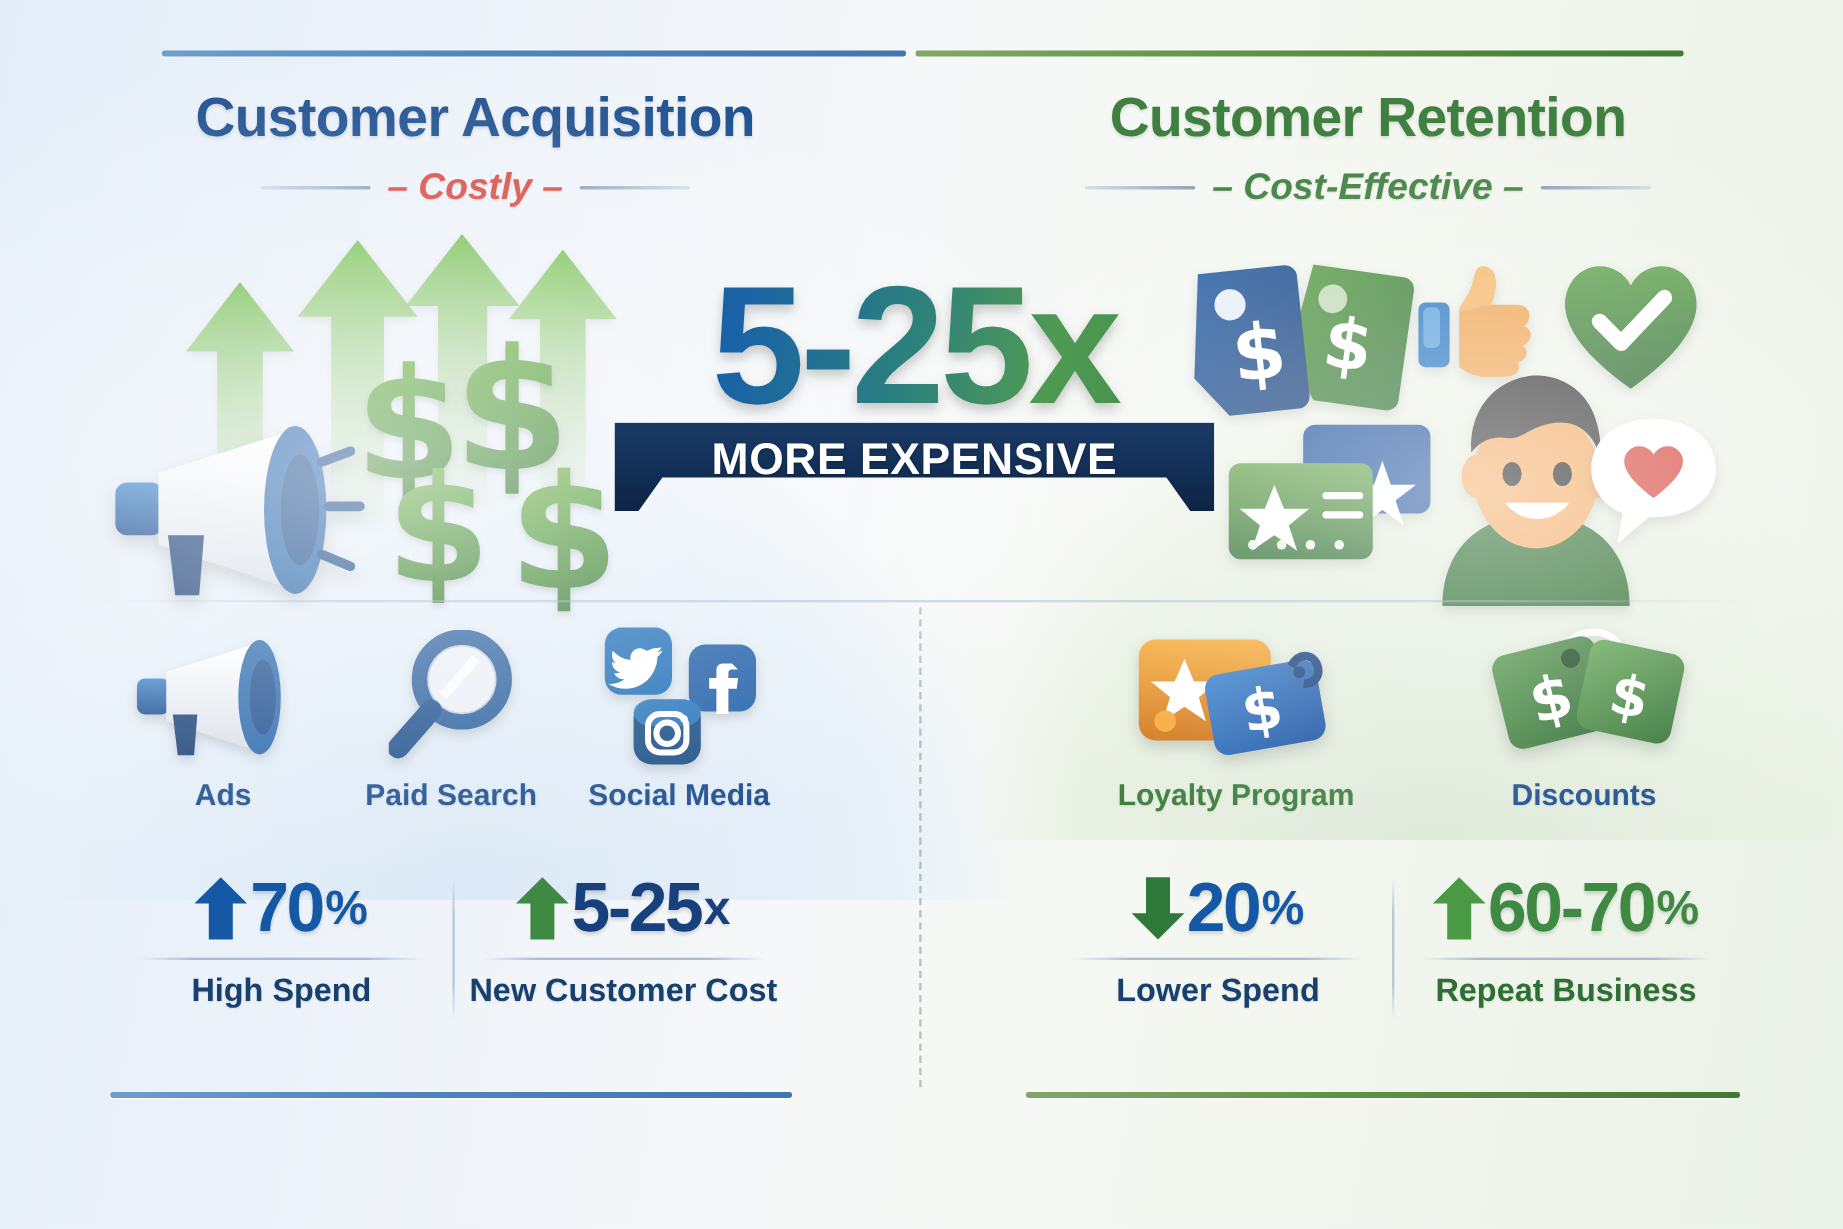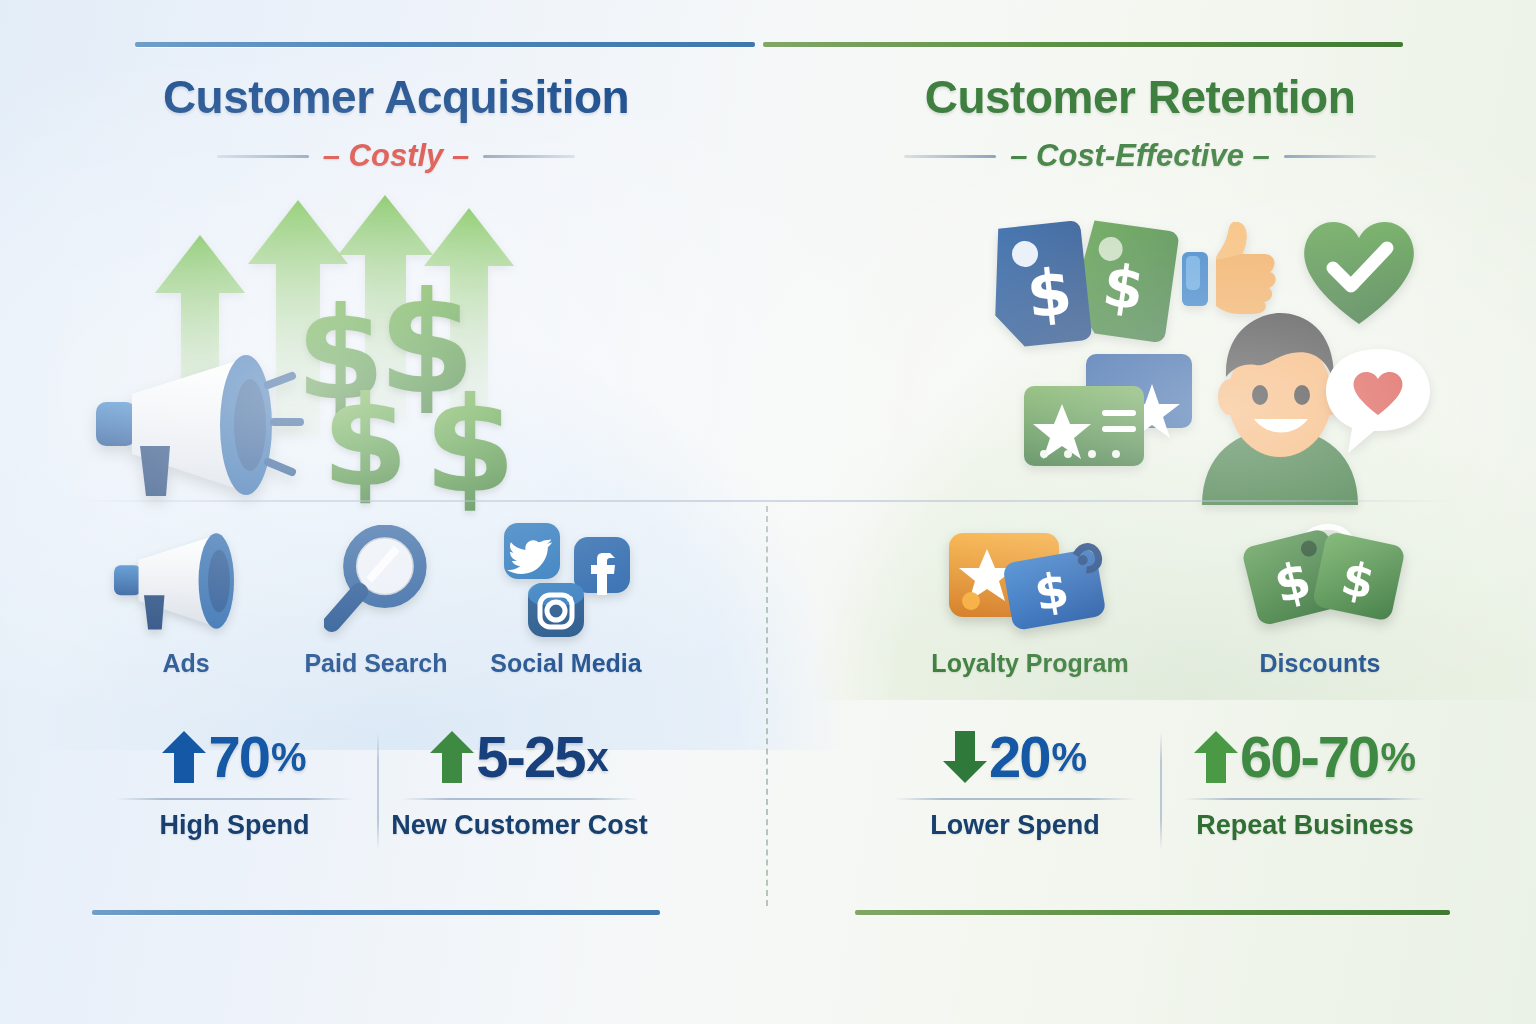--- a/index.html
+++ b/index.html
@@ -359,20 +359,28 @@
       <ellipse cx="122" cy="90" rx="8" ry="10" fill="#262526"></ellipse>
       <path d="M74 114 C88 132 114 132 128 114 Z" fill="#ffffff"></path>
     </svg>
 
     <svg class="ricon" style="left:1322px; top:155px;" width="112" height="112" viewBox="0 0 112 112">
       <path d="M56 4 C22 4 4 24 4 46 C4 62 14 76 30 83 L26 108 L52 86 C54 86 55 86 56 86 C90 86 108 68 108 46 C108 24 90 4 56 4 Z" fill="#ffffff"></path>
       <path d="M56 70 C32 52 28 40 34 32 C40 24 52 26 56 34 C60 26 72 24 78 32 C84 40 80 52 56 70 Z" fill="#d94b42"></path>
     </svg>
   </div>
 
+  <div id="center-block">
+    <div id="big-multiple">5-25x</div>
+    <div id="ribbon-wrap">
+      <div id="ribbon">
+        <span id="ribbon-label">MORE EXPENSIVE</span>
+      </div>
+    </div>
+  </div>
 
   <div id="h-divider"></div>
   <div id="v-divider"></div>
 
   <div class="channels" id="channels-left">
 
     <div class="channel">
       <div class="art">
         <svg style="position:absolute;left:18px;top:14px;filter:drop-shadow(0 4px 5px rgba(0,0,0,.16));" width="150" height="104" viewBox="0 0 220 150">
           <defs>

